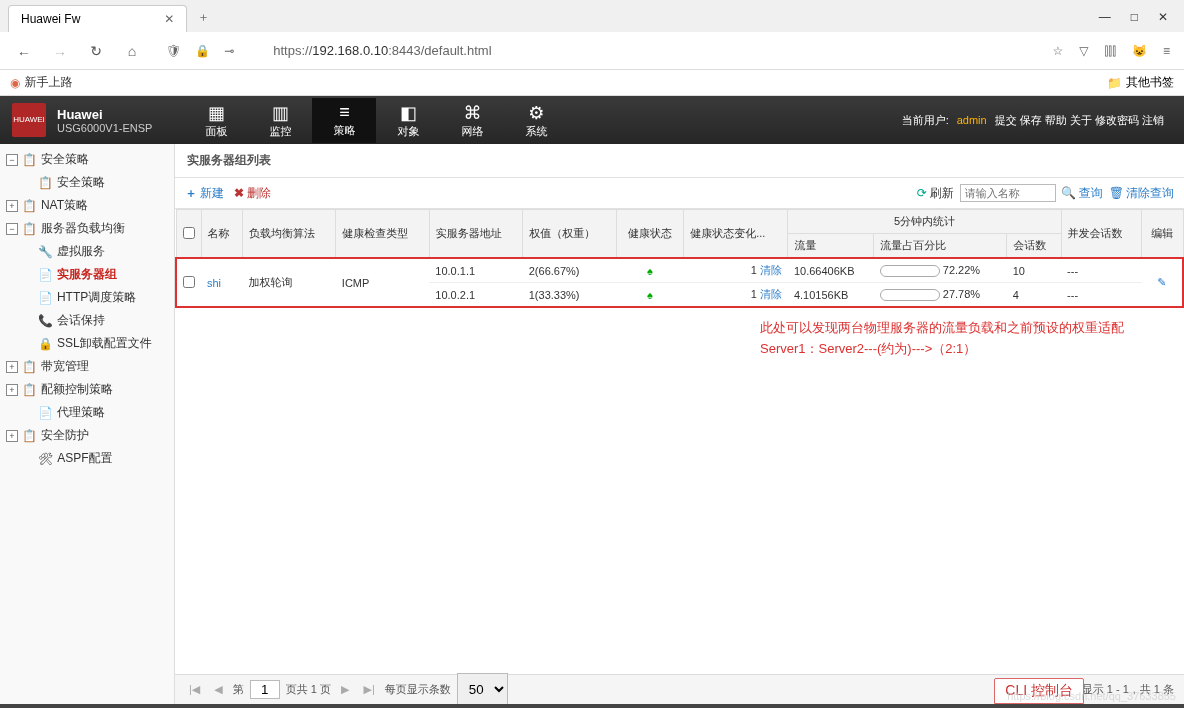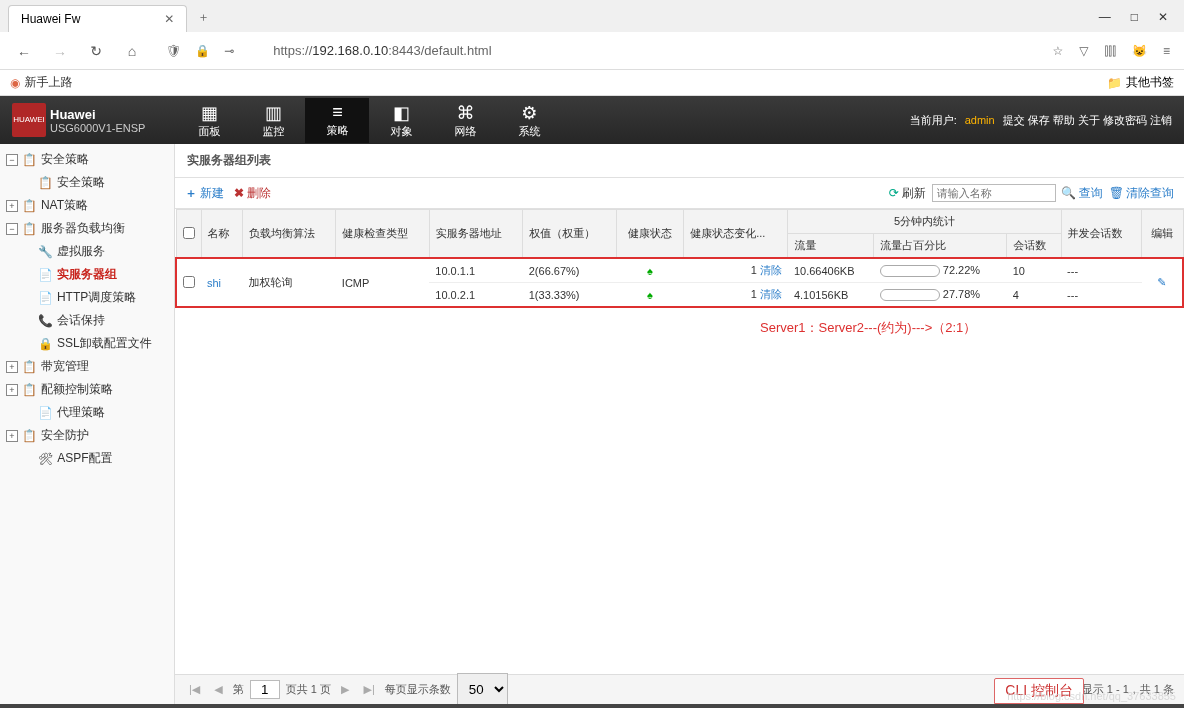--- a/index.html
+++ b/index.html
@@ -19,31 +19,31 @@
 .url-text { color: #666; font-size: 13px; margin-left: 29px; }
 .url-host { color: #333; }
 .br-icon { color: #666; cursor: pointer; padding: 0 4px; }
 
 .bookmark-bar { height: 26px; display: flex; align-items: center; padding: 0 10px; border-bottom: 1px solid #ddd; font-size: 12px; }
 .bm-item { display: flex; align-items: center; gap: 4px; color: #333; cursor: pointer; }
 .bm-right { margin-left: auto; display: flex; align-items: center; gap: 4px; }
 
 
 .app-header { height: 48px; background: linear-gradient(#3a3a3a, #262626); display: flex; align-items: center; color: #fff; }
-.logo-block { display: flex; align-items: center; padding: 0 12px; gap: 4px; }
+.logo-block { display: flex; align-items: center; padding: 0 12px; gap: 11px; }
 .logo-mark { width: 34px; height: 34px; background: #b02727; border-radius: 2px; display:flex;align-items:center;justify-content:center;font-size:8px;color:#fff;text-align:center;line-height:1.1;}
 .logo-text { display: flex; flex-direction: column; }
 .brand { font-weight: bold; font-size: 13px; }
 .model { font-size: 11px; color: #ccc; }
 .top-tabs { display: flex; margin-left: 20px; }
 .top-tab { width: 64px; text-align: center; cursor: pointer; padding: 4px 0; }
 .top-tab.active { background: #111; }
 .tt-icon { font-size: 18px; display:block; }
 .tt-label { font-size: 11px; }
-.header-right { margin-left: auto; padding-right: 12px; font-size: 11px; display:flex; gap:8px; align-items:center; }
+.header-right { margin-left: auto; padding-right: 20px; font-size: 11px; display:flex; gap:8px; align-items:center; }
 .user-name { color: #ffb400; }
 .hr-link { color: #fff; cursor: pointer; }
 
 
 .main { display: flex; height: 560px; }
 .sidebar { width: 175px; background: #f9f9f9; border-right: 1px solid #ddd; overflow-y: auto; padding-top: 4px; }
 .tree-row { display: flex; align-items: center; padding: 3px 6px; cursor: pointer; gap: 4px; font-size: 12px; color: #333; }
 .tree-row.selected { color: #c8241d; font-weight: bold; }
 .tree-toggle { width: 12px; height: 12px; border: 1px solid #888; display: inline-flex; align-items: center; justify-content: center; font-size: 9px; color: #555; background:#fff; }
 .tree-spacer { width: 12px; display: inline-block; }
@@ -53,21 +53,21 @@
 
 
 .content { flex: 1; display: flex; flex-direction: column; background: #fff; }
 .content-title { padding: 8px 12px; font-weight: bold; color: #555; border-bottom: 1px solid #e0e0e0; }
 .toolbar { display: flex; padding: 6px 10px; align-items: center; gap: 10px; border-bottom: 1px solid #e0e0e0; }
 .tb-btn { display: flex; align-items: center; gap: 3px; cursor: pointer; color: #333; }
 .tb-add { color: #2a7dc9; }
 .tb-del { color: #b33; }
 .tb-right { margin-left: auto; display: flex; align-items: center; gap: 6px; }
 .tb-refresh { color: #0a8; }
-.search-input { width: 124px; border: 1px solid #bbb; padding: 2px 4px; color: #999; font-size: 11px; }
+.search-input { width: 96px; border: 1px solid #bbb; padding: 2px 4px; color: #999; font-size: 11px; }
 .tb-link { color: #2a7dc9; cursor: pointer; display: flex; align-items: center; gap: 2px; }
 
 
 .table-wrap { flex: 1; overflow: auto; position: relative; }
 table { width: 100%; border-collapse: collapse; }
 th { background: #f3f3f3; border: 1px solid #ddd; padding: 4px 6px; font-weight: normal; color: #333; text-align: left; font-size: 11px; }
 th.center, td.center { text-align: center; }
 td { border-bottom: 1px solid #eee; padding: 4px 6px; font-size: 11px; color: #333; vertical-align: middle; }
 .row-group { border: 2px solid #dd3030; }
 .link { color: #2a7dc9; cursor: pointer; }
@@ -294,20 +294,21 @@
               <td class="center"><span class="arrow-up">♠</span></td>
               <td style="text-align:right">1 <span class="link">清除</span></td>
               <td>4.10156KB</td>
               <td><span class="pbar"><span class="pbar-fill" style="width:27.78%"></span></span> 27.78%</td>
               <td>4</td>
               <td>---</td>
             </tr>
           </tbody>
       </table>
       <div class="annotation">
+        <div>此处可以发现两台物理服务器的流量负载和之前预设的权重适配</div>
         <div>Server1：Server2---(约为)---&gt;（2:1）</div>
       </div>
     </div>
     <div class="pager">
       <span class="pg-btn">|◀</span>
       <span class="pg-btn">◀</span>
       <span>第</span>
       <input class="pg-input" value="1" style="">
       <span>页共 1 页</span>
       <span class="pg-btn">▶</span>

